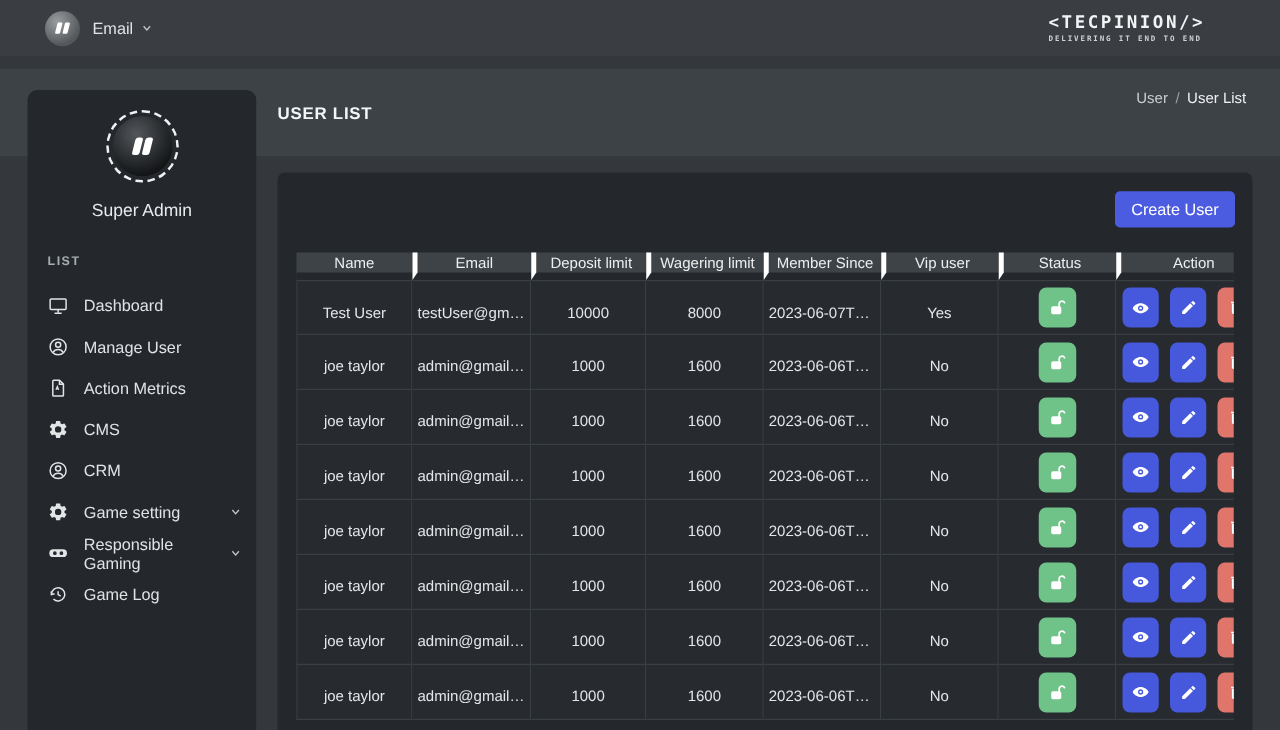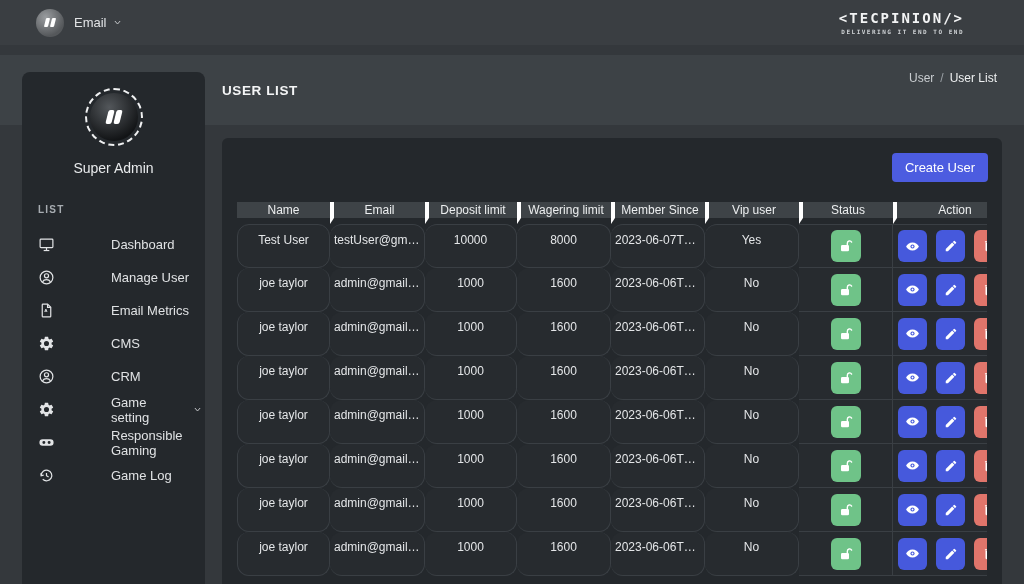--- a/index.html
+++ b/index.html
@@ -19,21 +19,21 @@
   .nav-avatar {
     width:28px; height:28px; border-radius:50%;
     background:radial-gradient(circle at 35% 30%, #9a9da0, #55585b 70%);
     display:flex; align-items:center; justify-content:center;
   }
   .logo-bars { display:flex; gap:2px; transform:skewX(-14deg); }
   .logo-bars i { display:block; width:4px; height:9px; background:#fff; border-radius:1px; }
   .nav-user-label { color:#e2e4e6; font-size:13px; margin:0 6px 0 10px; }
   .chev { width:9px; height:9px; display:inline-block; }
   .chev svg { display:block; }
-  .nav-logo { margin-left:auto; margin-right:60px; text-align:right; }
+  .nav-logo { margin-left:auto; margin-right:60px; text-align:left; }
   .nav-logo-text {
     font-family:"DejaVu Sans Mono", monospace;
     font-size:14px; font-weight:bold; color:#f2f3f4; letter-spacing:2px; white-space:nowrap;
   }
   .nav-logo-tagline {
     font-family:"DejaVu Sans Mono", monospace;
     font-size:6px; font-weight:bold; color:#cfd2d5; letter-spacing:1.5px; margin-top:2px;
     text-transform:uppercase;
   }
   
@@ -68,21 +68,21 @@
   }
   .side-avatar-inner .logo-bars i { width:6px; height:14px; border-radius:2px; }
   .profile-name { text-align:center; margin-top:14px; font-size:14px; color:#e8eaec; }
   .menu-label {
     margin:28px 0 0 16px; font-size:10px; font-weight:bold;
     letter-spacing:1.2px; color:#a7acb1;
   }
   .menu { margin-top:13px; }
   .menu-item {
     height:33px; display:flex; align-items:center; padding:0 12px 0 16px;
-    cursor:pointer; color:#e0e2e4; font-size:13px;gap:44px;
+    cursor:pointer; color:#e0e2e4; font-size:13px;
   }
   .menu-item .mi-icon { width:17px; height:17px; margin-right:12px; flex:0 0 auto; }
   .menu-item .mi-icon svg { display:block; width:17px; height:17px; }
   .menu-item .mi-chev { margin-left:auto; }
   
   .card {
     position:absolute; left:222px; top:138px; width:780px; height:470px;
     background:#24282c; border-radius:6px 6px 0 0;
   }
   .create-btn {
@@ -104,21 +104,21 @@
   }
   th:first-child { border-left:none;text-align:center; }
   td {
     background:#272b2f; color:#e4e6e8; font-size:12px; text-align:center;
     height:44px; padding:0 4px; vertical-align:middle;
     border-right:1px solid #3a3f44; border-bottom:1px solid #3a3f44;
     white-space:nowrap; overflow:hidden; text-overflow:ellipsis;
   }
   td:first-child { border-left:1px solid #3a3f44; }
   tbody tr:first-child td { border-top:1px solid #3a3f44; }
-  td.v-top { vertical-align:top; padding-top:8px;border-radius:12px; }
+  td.v-top { vertical-align:top; padding-top:18px; }
   .icon-btn {
     border:none; border-radius:6px; cursor:pointer;
     display:inline-flex; align-items:center; justify-content:center;
   }
   .status-btn { width:30px; height:32px; background:#6fc388; }
   .act-cell { text-align:left; padding-left:5px; }
   .act-wrap { display:flex; gap:9px; }
   .act-btn { width:29px; height:32px; flex:0 0 auto; }
   .act-view, .act-edit { background:#4659dc; }
   .act-delete { background:#e0756b; }
@@ -193,21 +193,21 @@
       <span>Manage User</span>
     </div>
     <div class="menu-item">
       <span class="mi-icon">
         <svg viewBox="0 0 24 24" fill="none" stroke="#e2e4e6" stroke-width="1.7">
             <path d="M13.5 3H7a1 1 0 0 0-1 1v16a1 1 0 0 0 1 1h10a1 1 0 0 0 1-1V7.5z"></path>
             <path d="M13.5 3v4.5H18"></path>
             <path d="M9.5 14l1.6-4 1.6 4M9.9 12.8h2.4" stroke-width="1.3"></path>
           </svg>
       </span>
-      <span>Email Metrics</span>
+      <span>Action Metrics</span>
     </div>
     <div class="menu-item">
       <span class="mi-icon">
         <svg viewBox="0 0 24 24" fill="#e2e4e6">
             <path d="M19.14 12.94c.04-.3.06-.61.06-.94 0-.32-.02-.64-.07-.94l2.03-1.58a.49.49 0 0 0 .12-.61l-1.92-3.32a.49.49 0 0 0-.59-.22l-2.39.96c-.5-.38-1.03-.7-1.62-.94l-.36-2.54a.48.48 0 0 0-.48-.41h-3.84c-.24 0-.43.17-.47.41l-.36 2.54c-.59.24-1.13.57-1.62.94l-2.39-.96a.49.49 0 0 0-.59.22L2.74 8.87c-.12.21-.08.47.12.61l2.03 1.58c-.05.3-.09.63-.09.94s.02.64.07.94l-2.03 1.58a.49.49 0 0 0-.12.61l1.92 3.32c.12.22.37.29.59.22l2.39-.96c.5.38 1.03.7 1.62.94l.36 2.54c.05.24.24.41.48.41h3.84c.24 0 .44-.17.47-.41l.36-2.54c.59-.24 1.13-.56 1.62-.94l2.39.96c.22.08.47 0 .59-.22l1.92-3.32a.49.49 0 0 0-.12-.61l-2.01-1.58zM12 15.6A3.6 3.6 0 1 1 12 8.4a3.6 3.6 0 0 1 0 7.2z"></path>
           </svg>
       </span>
       <span>CMS</span>
     </div>
     <div class="menu-item">

